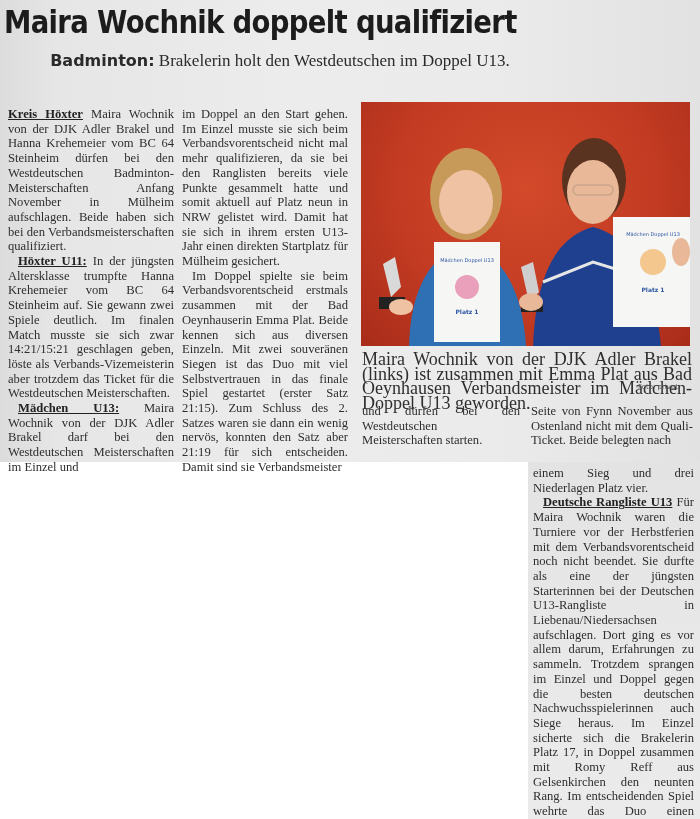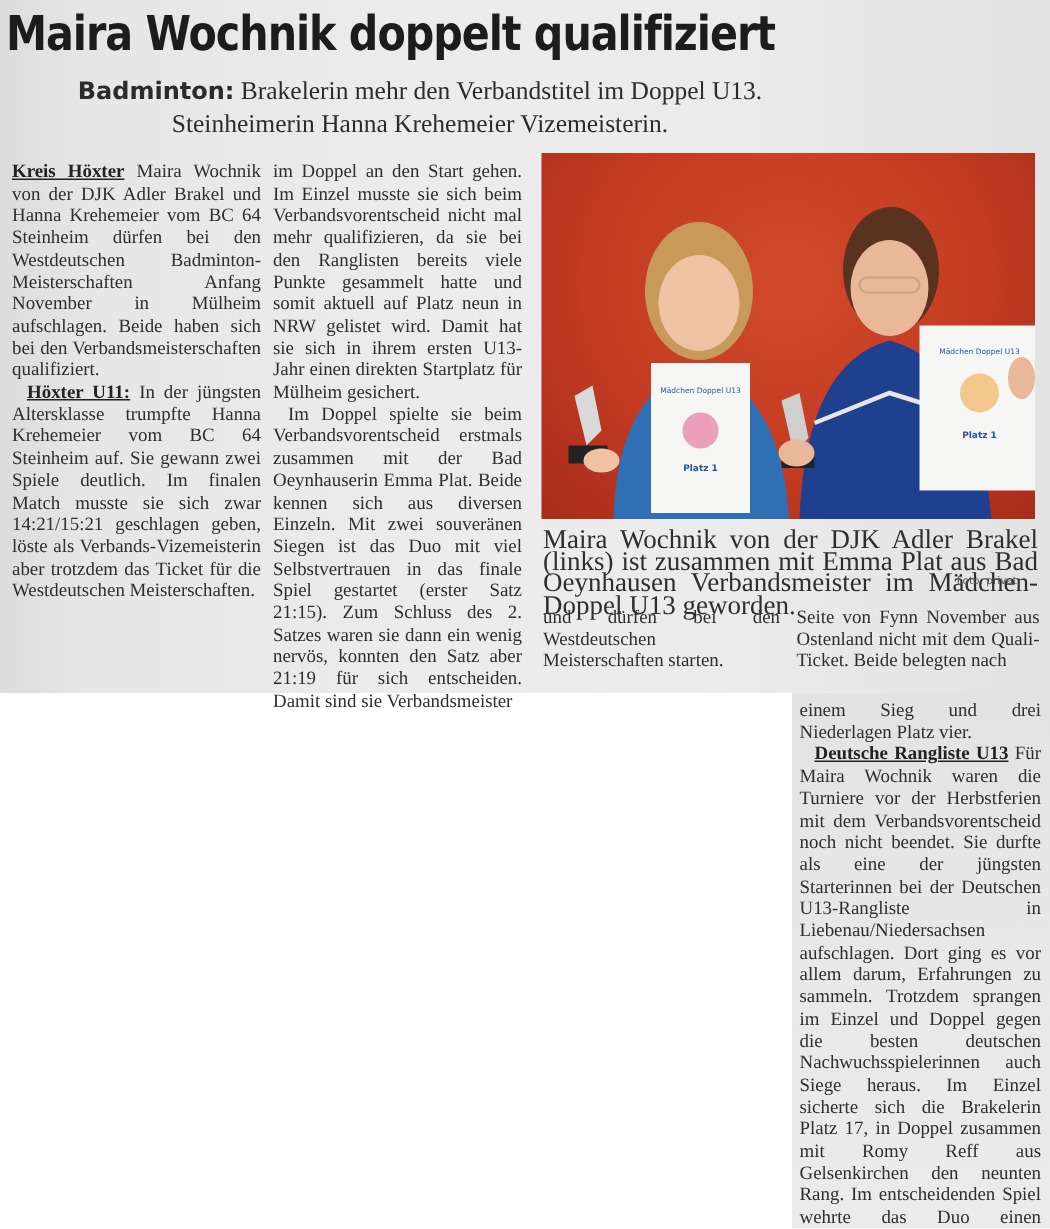--- a/index.html
+++ b/index.html
@@ -60,28 +60,28 @@
 <body>
 
 <div class="clip-top"></div>
 <div class="clip-bottom"></div>
 
 <h1 class="headline">Maira Wochnik doppelt qualifiziert</h1>
 
 <div class="subhead">
   <div>
     <span class="kicker">Badminton:</span>
-    <span>Brakelerin mehr den Verbandstitel im Doppel U13.</span>
+    <span>Brakelerin holt den Westdeutschen im Doppel U13.</span>
   </div>
-  <div>Steinheimerin Hanna Krehemeier Vizemeisterin.</div>
 </div>
 
 <div class="col" id="col1">
   <p><b>Kreis Höxter</b> <span>Maira Wochnik von der DJK Adler Brakel und Hanna Krehemeier vom BC 64 Steinheim dürfen bei den Westdeutschen Badminton-Meisterschaften Anfang November in Mülheim aufschlagen. Beide haben sich bei den Verbandsmeisterschaften qualifiziert.</span></p>
   <p class="ind"><b>Höxter U11:</b> <span>In der jüngsten Altersklasse trumpfte Hanna Krehemeier vom BC 64 Steinheim auf. Sie gewann zwei Spiele deutlich. Im finalen Match musste sie sich zwar 14:21/15:21 geschlagen geben, löste als Verbands-Vizemeisterin aber trotzdem das Ticket für die Westdeutschen Meisterschaften.</span></p>
+  <p class="ind"><b>Mädchen U13:</b> <span>Maira Wochnik von der DJK Adler Brakel darf bei den Westdeutschen Meisterschaften im Einzel und</span></p>
 </div>
 
 <div class="col" id="col2">
   <p>im Doppel an den Start gehen. Im Einzel musste sie sich beim Verbandsvorentscheid nicht mal mehr qualifizieren, da sie bei den Ranglisten bereits viele Punkte gesammelt hatte und somit aktuell auf Platz neun in NRW gelistet wird. Damit hat sie sich in ihrem ersten U13-Jahr einen direkten Startplatz für Mülheim gesichert.</p>
   <p class="ind">Im Doppel spielte sie beim Verbandsvorentscheid erstmals zusammen mit der Bad Oeynhauserin Emma Plat. Beide kennen sich aus diversen Einzeln. Mit zwei souveränen Siegen ist das Duo mit viel Selbstvertrauen in das finale Spiel gestartet (erster Satz 21:15). Zum Schluss des 2. Satzes waren sie dann ein wenig nervös, konnten den Satz aber 21:19 für sich entscheiden. Damit sind sie Verbandsmeister</p>
 </div>
 
 <div class="photo">
   <svg width="329" height="244" viewBox="0 0 329 244">
 

